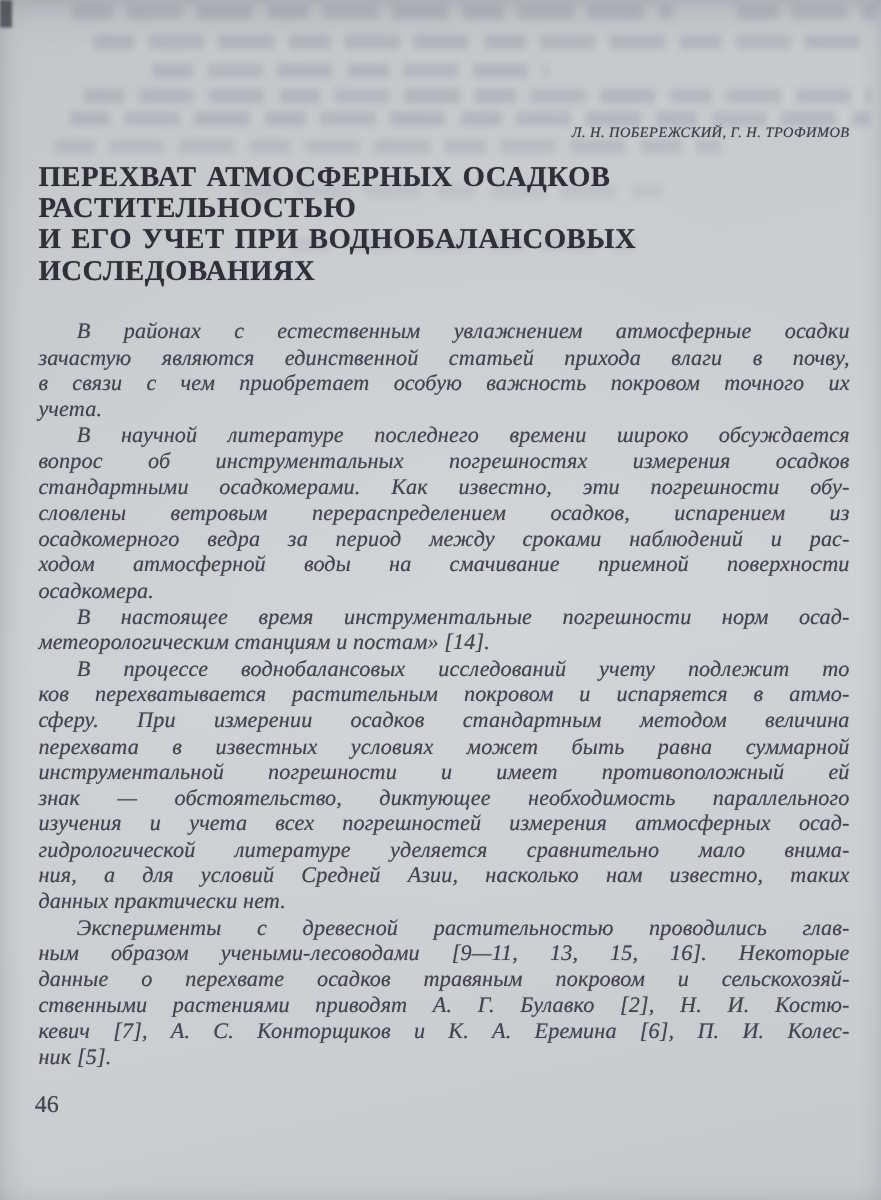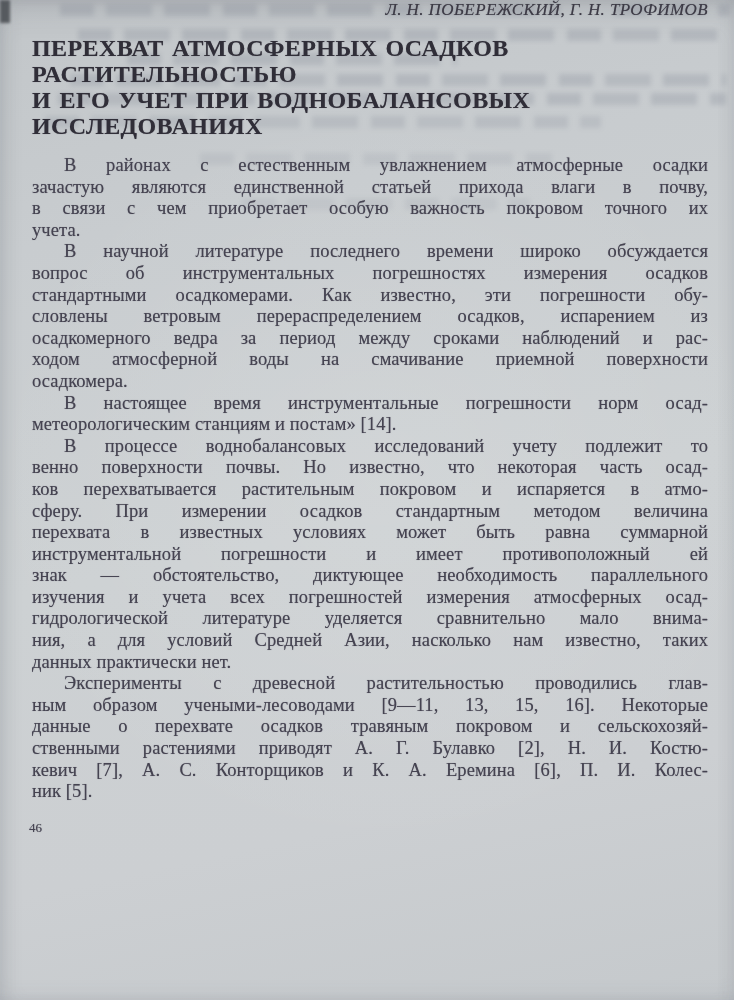--- a/index.html
+++ b/index.html
@@ -42,58 +42,60 @@
     background: #4d5156;
     filter: blur(1.4px);
     opacity: 0.9;
   }
   .content {
     position: absolute;
     left: 32px; top: 0;
     width: 676px;
   }
   .authors {
+    margin-top: 100px;
     text-align: right;
     font-style: italic;
-    font-size: 17px;
+    font-size: 12px;
     line-height: 20px;
     letter-spacing: 0.4px;
     color: #3d3b46;
     text-shadow: 0 0 0.8px rgba(61,59,70,0.55);
   }
   .title {
     margin: 15px 0 0 0;
     font-size: 24px;
     font-weight: bold;
     line-height: 26px;
     letter-spacing: 0.4px;
     word-spacing: 2px;
     color: #302e38;
     text-shadow: 0 0 0.8px rgba(48,46,56,0.55);
   }
   .body-text {
-    margin-top: 16px;
+    margin-top: 28px;
     font-size: 18.5px;
     line-height: 21.6px;
     color: #454351;
     text-shadow: 0 0 0.9px rgba(69,67,81,0.55);
     letter-spacing: 0.1px;
+    font-style: italic;
   }
   .para { margin: 0; }
   .tline {
     text-align: justify;
     text-align-last: justify;
     white-space: normal;
   }
   .tline.first { padding-left: 32px; }
   .tline.last  { text-align-last: left; }
   .pagenum {
     margin-top: 17px;
     margin-left: -3px;
-    font-size: 13px;
+    font-size: 20px;
     color: #454351;
     text-shadow: 0 0 0.9px rgba(69,67,81,0.55);
   }
 </style>
 </head>
 <body>
 
 <div class="page">
 
   <div>
@@ -134,21 +136,20 @@
           <div class="tline">осадкомерного ведра за период между сроками наблюдений и рас-</div>
           <div class="tline">ходом атмосферной воды на смачивание приемной поверхности</div>
           <div class="tline last">осадкомера.</div>
         </div>
         <div class="para">
           <div class="tline first">В настоящее время инструментальные погрешности норм осад-</div>
           <div class="tline last">метеорологическим станциям и постам» [14].</div>
         </div>
         <div class="para">
           <div class="tline first">В процессе воднобалансовых исследований учету подлежит то</div>
-          <div class="tline">венно поверхности почвы. Но известно, что некоторая часть осад-</div>
           <div class="tline">ков перехватывается растительным покровом и испаряется в атмо-</div>
           <div class="tline">сферу. При измерении осадков стандартным методом величина</div>
           <div class="tline">перехвата в известных условиях может быть равна суммарной</div>
           <div class="tline">инструментальной погрешности и имеет противоположный ей</div>
           <div class="tline">знак — обстоятельство, диктующее необходимость параллельного</div>
           <div class="tline">изучения и учета всех погрешностей измерения атмосферных осад-</div>
         </div>
         <div class="para">
           <div class="tline">гидрологической литературе уделяется сравнительно мало внима-</div>
           <div class="tline">ния, а для условий Средней Азии, насколько нам известно, таких</div>

